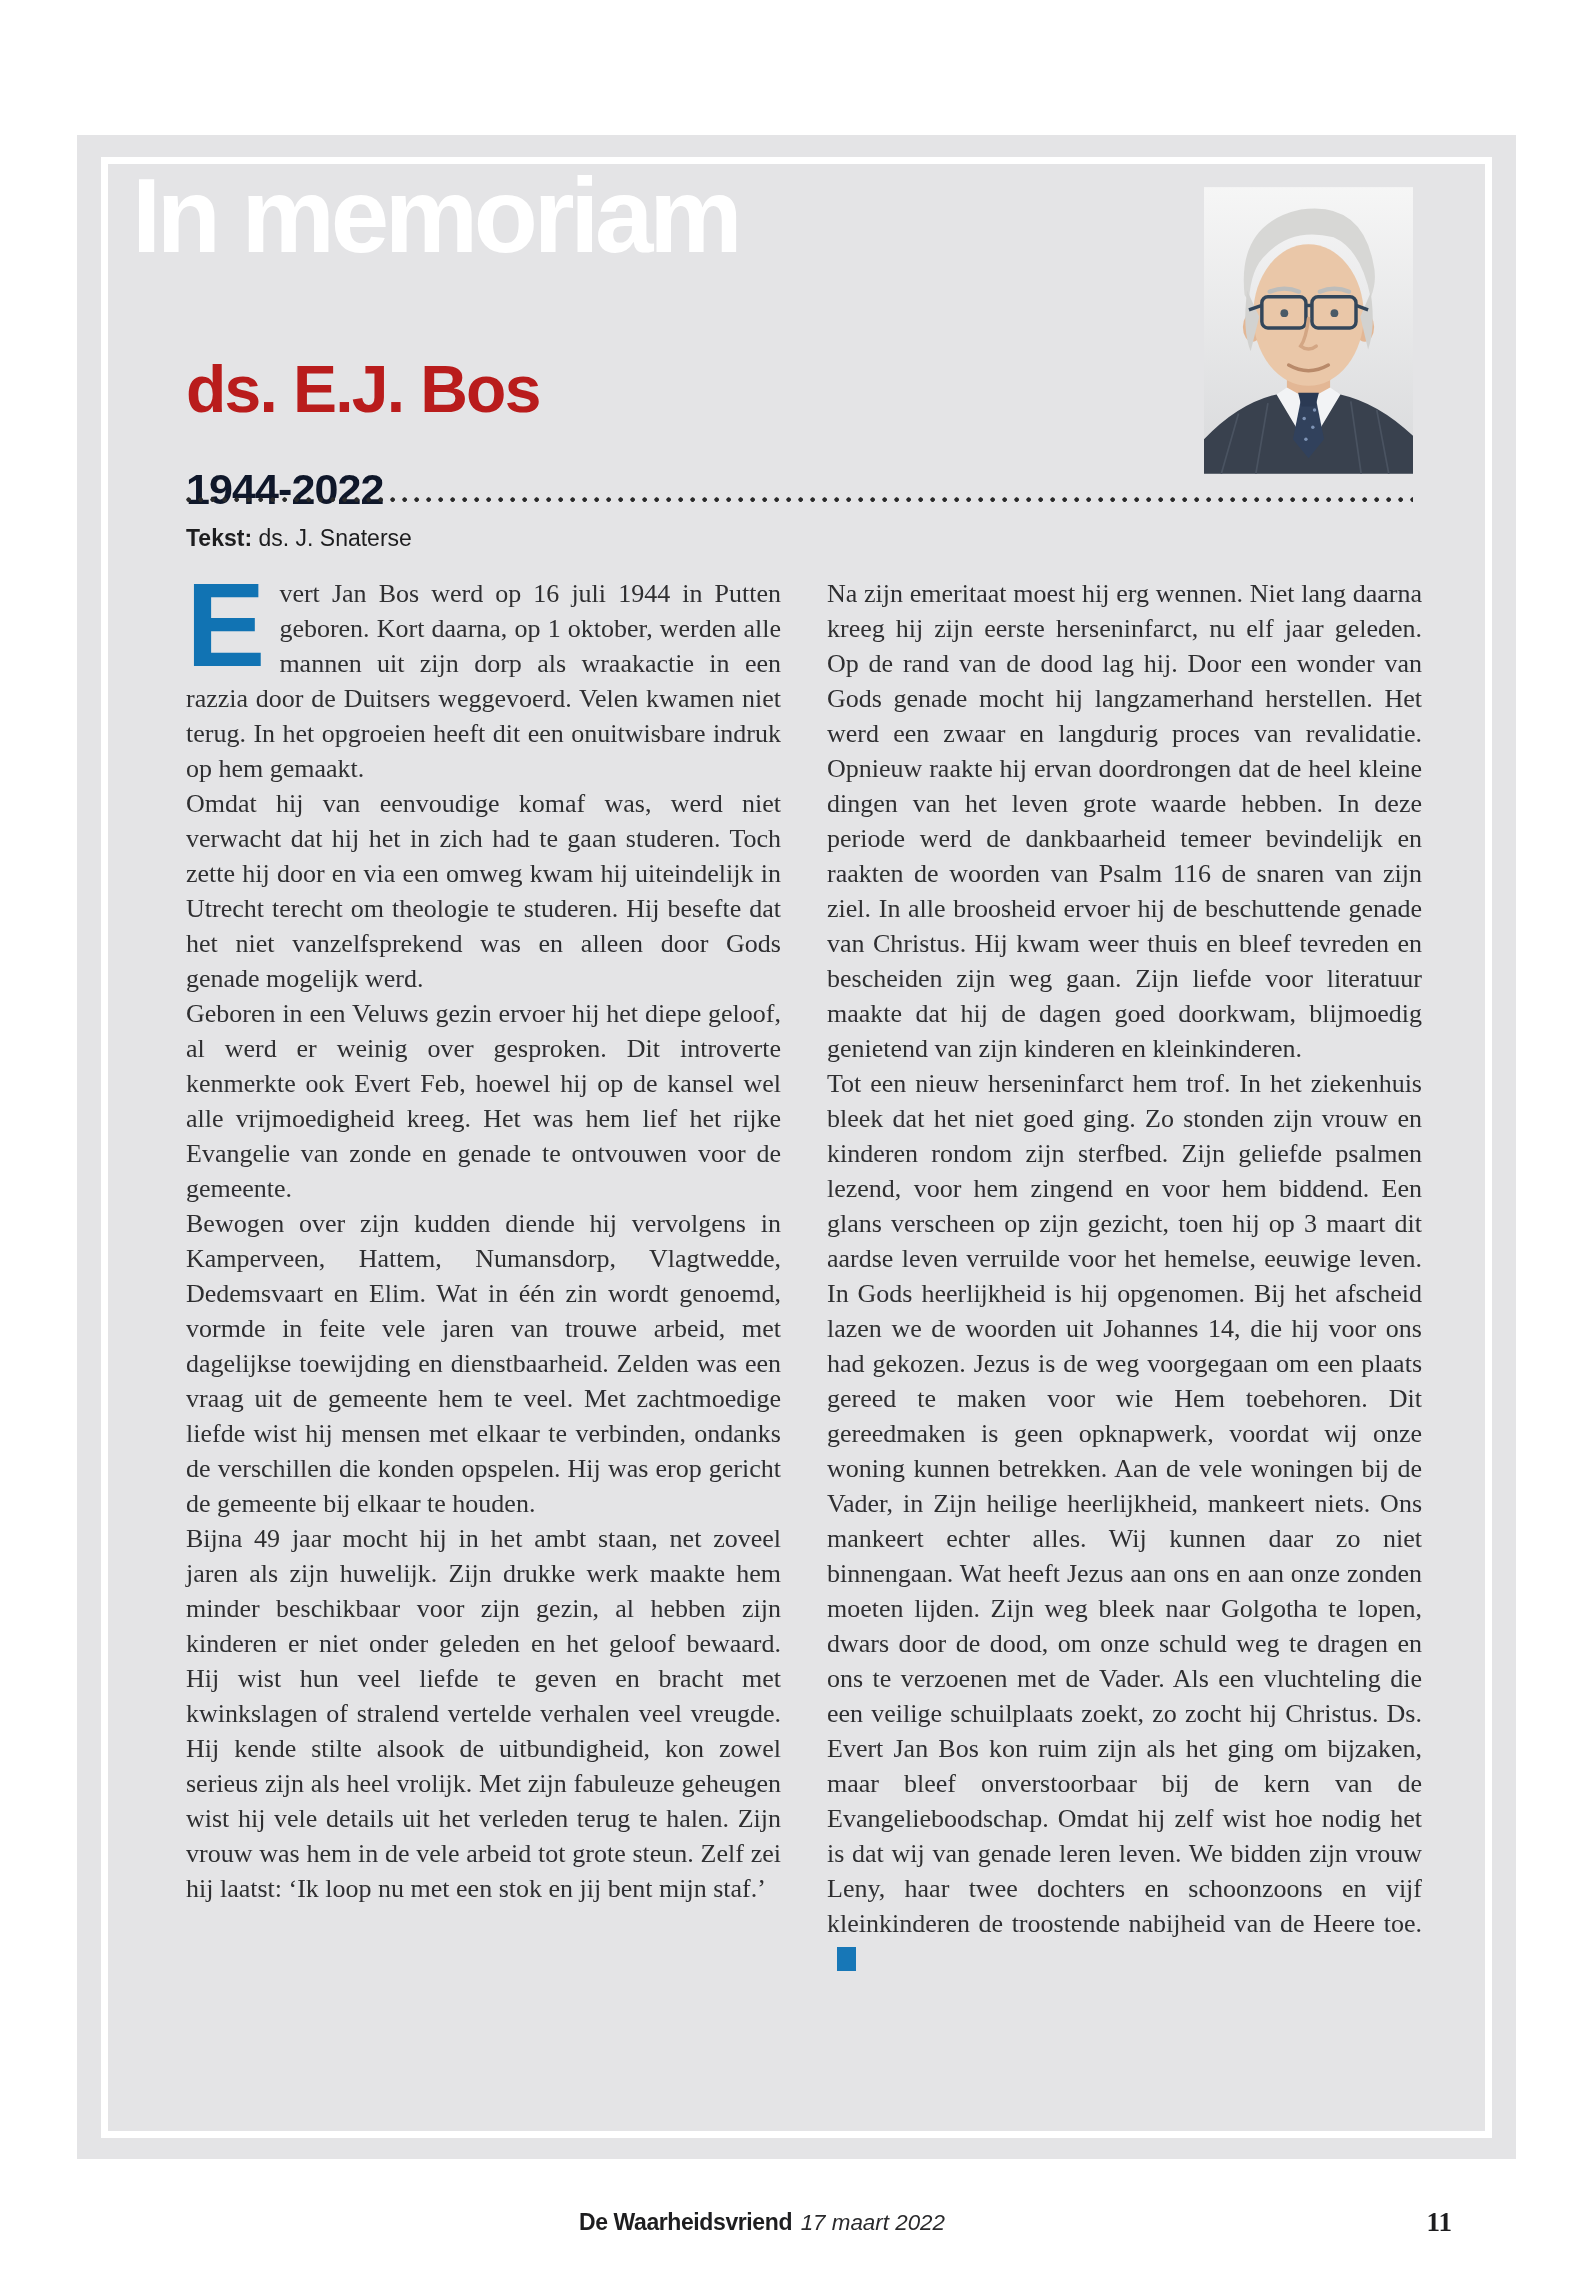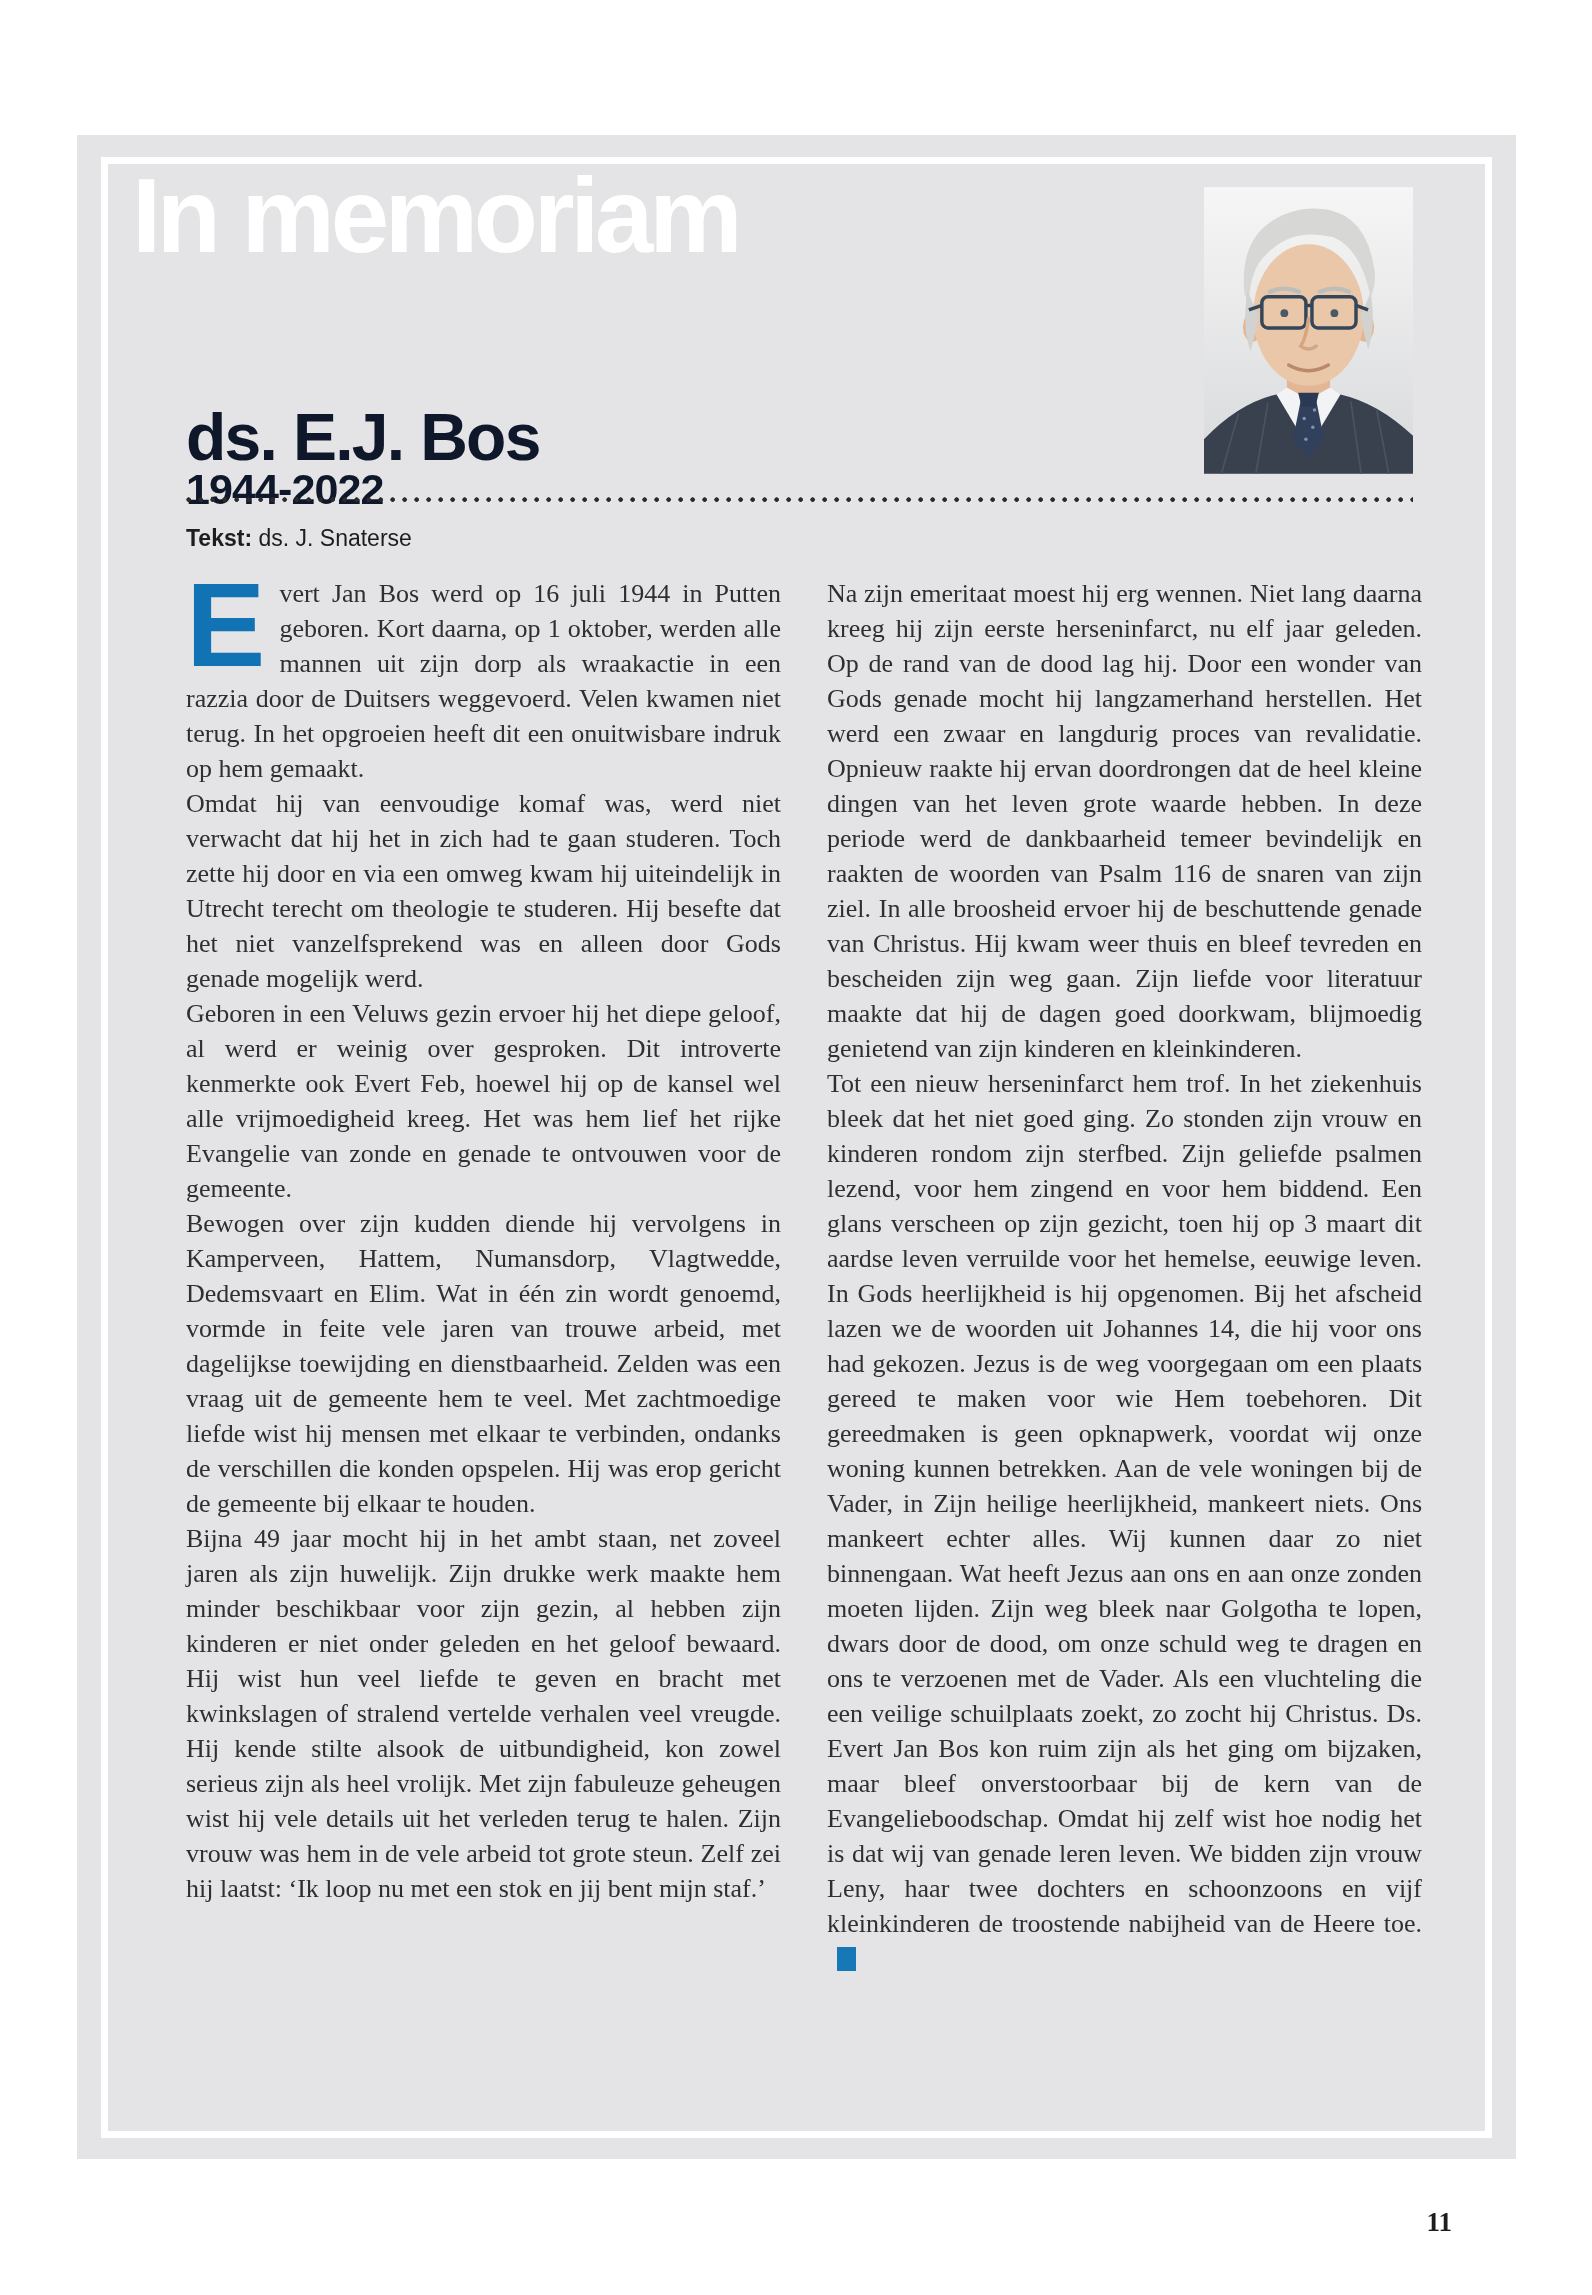--- a/index.html
+++ b/index.html
@@ -2,22 +2,22 @@
 <html lang="nl" style="font-size:14px"><head>
 <meta charset="utf-8">
 <style>
   html,body{margin:0;padding:0;background:#ffffff;}
   .page{position:relative;width:1524px;height:2295px;background:#ffffff;overflow:hidden;
         font-family:"Liberation Sans",sans-serif;color:#2f2f31;}
   .panel{position:absolute;left:77px;top:135px;width:1439px;height:2024px;background:#e4e4e6;}
   .frame{position:absolute;left:24px;top:22.4px;right:24px;bottom:21px;border:7px solid #ffffff;pointer-events:none;}
   .kicker{position:absolute;left:55px;top:26px;font-size:105px;font-weight:bold;color:#ffffff;
           letter-spacing:-4.3px;line-height:1.05;white-space:nowrap;}
-  .page-title{position:absolute;left:109px;top:216px;font-size:66px;font-weight:bold;color:#0f172a;
-          letter-spacing:-1.7px;white-space:nowrap;margin-top:48px;}
+  .page-title{position:absolute;left:109px;top:216px;font-size:66px;font-weight:bold;color:#b91c1c;
+          letter-spacing:-1.7px;white-space:nowrap;}
   .life-dates{position:absolute;left:109px;top:330px;font-size:43px;font-weight:bold;color:#0f172a;
           letter-spacing:-0.9px;}
   .dotted{position:absolute;left:109px;top:362px;width:1227px;height:6px;
           background-image:radial-gradient(circle at 2.6px 2.6px,#2b2b2b 2px,rgba(0,0,0,0) 2.5px);
           background-size:12px 6px;background-repeat:repeat-x;}
   .byline{position:absolute;left:109px;top:390px;font-size:23px;color:#1d1d1f;}
   .byline .lbl{font-weight:bold;text-align:right;}
   .photo{position:absolute;left:1127px;top:52px;width:209px;height:287px;overflow:hidden;}
   .cols{position:absolute;top:441px;left:0;width:100%;}
   .col{position:absolute;top:0;width:595px;font-family:"Liberation Serif",serif;
@@ -99,16 +99,17 @@
         <p>Bewogen over zijn kudden diende hij vervolgens in Kamperveen, Hattem, Numansdorp, Vlagtwedde, Dedemsvaart en Elim. Wat in één zin wordt genoemd, vormde in feite vele jaren van trouwe arbeid, met dagelijkse toewijding en dienstbaarheid. Zelden was een vraag uit de gemeente hem te veel. Met zachtmoedige liefde wist hij mensen met elkaar te verbinden, ondanks de verschillen die konden opspelen. Hij was erop gericht de gemeente bij elkaar te houden.</p>
         <p>Bijna 49 jaar mocht hij in het ambt staan, net zoveel jaren als zijn huwelijk. Zijn drukke werk maakte hem minder beschikbaar voor zijn gezin, al hebben zijn kinderen er niet onder geleden en het geloof bewaard. Hij wist hun veel liefde te geven en bracht met kwinkslagen of stralend vertelde verhalen veel vreugde. Hij kende stilte alsook de uitbundigheid, kon zowel serieus zijn als heel vrolijk. Met zijn fabuleuze geheugen wist hij vele details uit het verleden terug te halen. Zijn vrouw was hem in de vele arbeid tot grote steun. Zelf zei hij laatst: ‘Ik loop nu met een stok en jij bent mijn staf.’</p>
       </div>
       <div class="col col-2">
         <p>Na zijn emeritaat moest hij erg wennen. Niet lang daarna kreeg hij zijn eerste herseninfarct, nu elf jaar geleden. Op de rand van de dood lag hij. Door een wonder van Gods genade mocht hij langzamerhand herstellen. Het werd een zwaar en langdurig proces van revalidatie. Opnieuw raakte hij ervan doordrongen dat de heel kleine dingen van het leven grote waarde hebben. In deze periode werd de dankbaarheid temeer bevindelijk en raakten de woorden van Psalm 116 de snaren van zijn ziel. In alle broosheid ervoer hij de beschuttende genade van Christus. Hij kwam weer thuis en bleef tevreden en bescheiden zijn weg gaan. Zijn liefde voor literatuur maakte dat hij de dagen goed doorkwam, blijmoedig genietend van zijn kinderen en kleinkinderen.</p>
         <p><span>Tot een nieuw herseninfarct hem trof. In het ziekenhuis bleek dat het niet goed ging. Zo stonden zijn vrouw en kinderen rondom zijn sterfbed. Zijn geliefde psalmen lezend, voor hem zingend en voor hem biddend. Een glans verscheen op zijn gezicht, toen hij op 3 maart dit aardse leven verruilde voor het hemelse, eeuwige leven. In Gods heerlijkheid is hij opgenomen. Bij het afscheid lazen we de woorden uit Johannes 14, die hij voor ons had gekozen. Jezus is de weg voorgegaan om een plaats gereed te maken voor wie Hem toebehoren. Dit gereedmaken is geen opknapwerk, voordat wij onze woning kunnen betrekken. Aan de vele woningen bij de Vader, in Zijn heilige heerlijkheid, mankeert niets. Ons mankeert echter alles. Wij kunnen daar zo niet binnengaan. Wat heeft Jezus aan ons en aan onze zonden moeten lijden. Zijn weg bleek naar Golgotha te lopen, dwars door de dood, om onze schuld weg te dragen en ons te verzoenen met de Vader. Als een vluchteling die een veilige schuilplaats zoekt, zo zocht hij Christus. Ds. Evert Jan Bos kon ruim zijn als het ging om bijzaken, maar bleef onverstoorbaar bij de kern van de Evangelieboodschap. Omdat hij zelf wist hoe nodig het is dat wij van genade leren leven. We bidden zijn vrouw Leny, haar twee dochters en schoonzoons en vijf kleinkinderen de troostende nabijheid van de Heere toe.</span><span class="endmark"></span></p>
       </div>
     </div>
   </div>
 
+  <div class="footer"><span class="mag">De Waarheidsvriend</span><span class="date">17 maart 2022</span></div>
   <div class="pageno">11</div>
 
 </div>
 
 
 </body></html>

